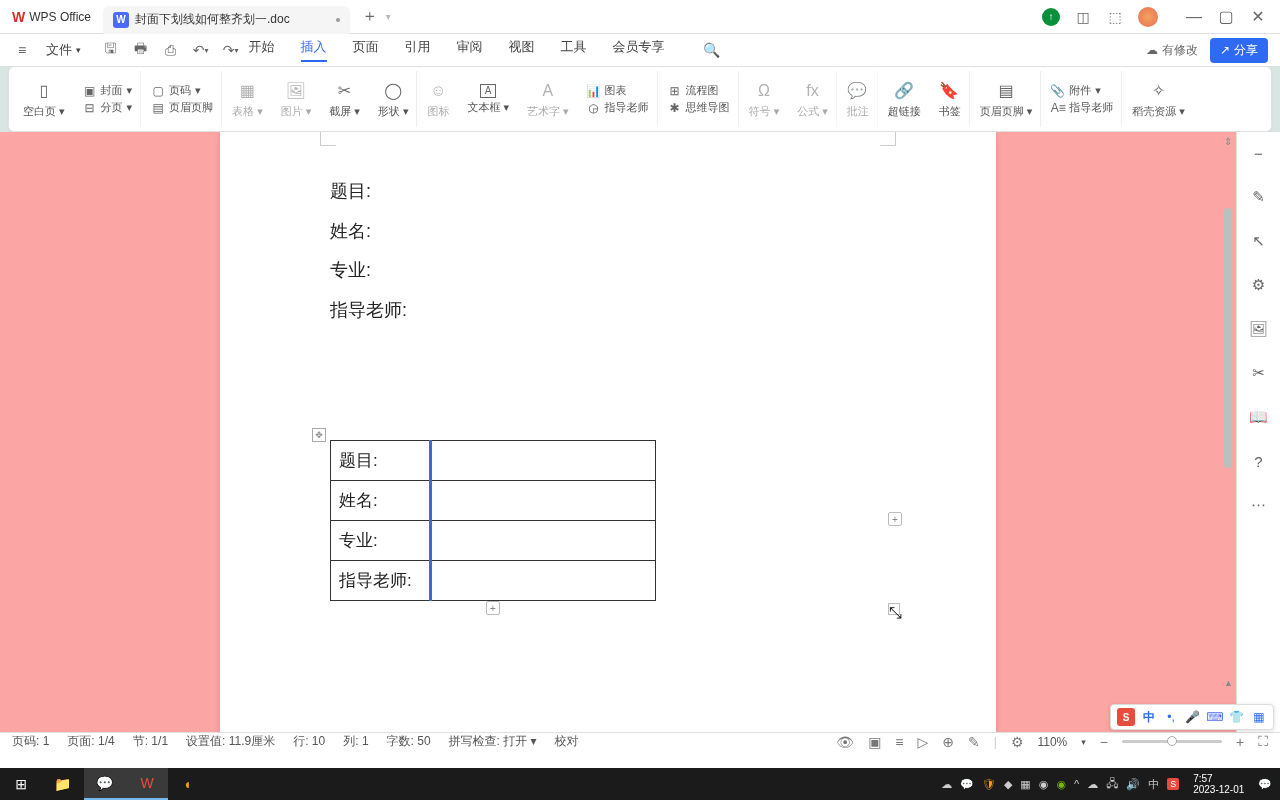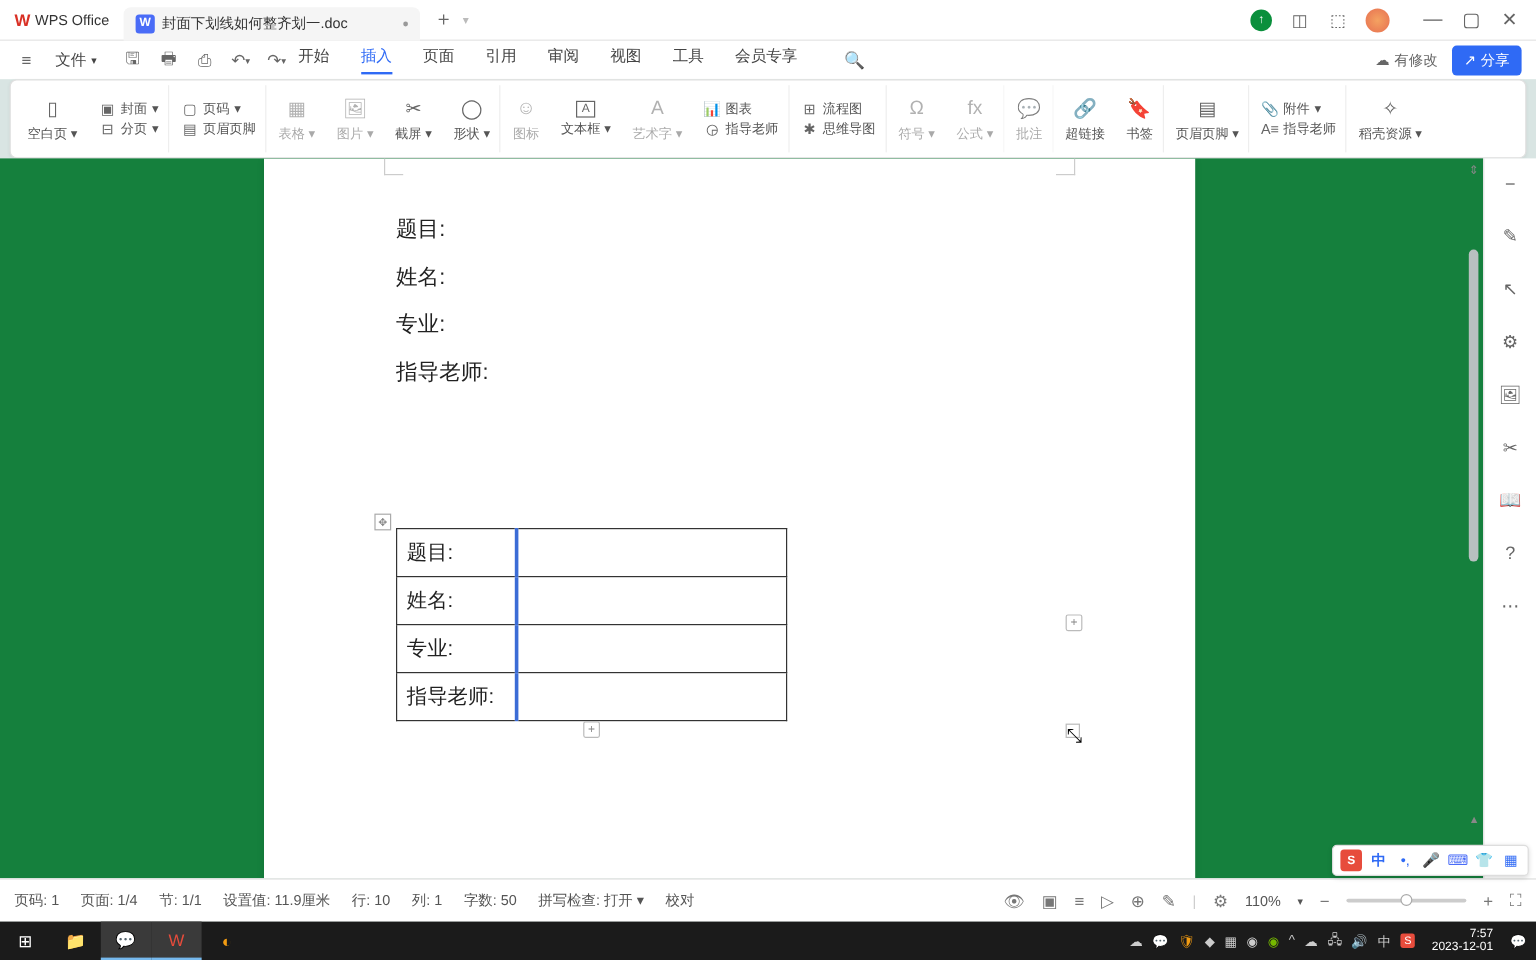--- a/index.html
+++ b/index.html
@@ -38,21 +38,21 @@
 .ribbon-group { display: flex; flex-direction: column; align-items: center; justify-content: center; padding: 0 8px; gap: 2px; border-right: 1px solid #eee; height: 56px; }
 .ribbon-group.norb { border-right: none; }
 .ribbon-group .rg-icon { width: 22px; height: 22px; display: flex; align-items: center; justify-content: center; font-size: 16px; color: #666; }
 .ribbon-group .rg-label { font-size: 11px; color: #555; white-space: nowrap; }
 .ribbon-group.disabled { opacity: 0.5; }
 .ribbon-stack { display: flex; flex-direction: column; gap: 2px; padding: 0 8px; justify-content: center; height: 56px; border-right: 1px solid #eee; }
 .ribbon-stack .rs-item { display: flex; align-items: center; gap: 4px; font-size: 11px; color: #555; white-space: nowrap; }
 .ribbon-stack .rs-icon { width: 14px; height: 14px; display: flex; align-items: center; justify-content: center; font-size: 12px; color: #666; }
 
 
-.doc-area { position: absolute; top: 132px; left: 0; right: 44px; bottom: 68px; background: #15803d; overflow: hidden; padding-left: 40px; }
+.doc-area { position: absolute; top: 132px; left: 0; right: 44px; bottom: 68px; background: #fca5a5; overflow: hidden; padding-left: 40px; }
 .page { position: absolute; left: 220px; top: 0; width: 776px; background: #fff; box-shadow: 0 1px 6px rgba(0,0,0,0.12); min-height: 700px; padding: 40px 110px 100px 110px; }
 .page .crop-mark-l { position: absolute; left: 100px; top: 0; width: 16px; height: 14px; border-left: 1px solid #ccc; border-bottom: 1px solid #ccc; }
 .page .crop-mark-r { position: absolute; right: 100px; top: 0; width: 16px; height: 14px; border-right: 1px solid #ccc; border-bottom: 1px solid #ccc; }
 .doc-text p { font-size: 18px; color: #222; line-height: 2.2; }
 .doc-table-wrap { margin-top: 110px; position: relative; }
 .move-handle { position: absolute; left: -18px; top: -12px; width: 14px; height: 14px; border: 1px solid #aaa; background: #fff; display: flex; align-items: center; justify-content: center; font-size: 9px; color: #888; }
 .doc-table { border-collapse: collapse; width: 326px; }
 .doc-table td { border: 1px solid #333; padding: 6px 8px; font-size: 17px; color: #222; height: 40px; }
 .doc-table td:first-child { width: 100px; border-right: 3px solid #3b6cd6; }
 .add-col { position: absolute; right: -16px; top: 72px; width: 14px; height: 14px; border: 1px solid #bbb; background: #fff; display: flex; align-items: center; justify-content: center; font-size: 10px; color: #888; border-radius: 2px; }
@@ -62,32 +62,32 @@
 
 .side-panel { position: absolute; top: 132px; right: 0; width: 44px; bottom: 68px; background: #fff; border-left: 1px solid #e0e0e0; display: flex; flex-direction: column; align-items: center; padding-top: 10px; gap: 22px; }
 .side-panel .sp-icon { width: 22px; height: 22px; display: flex; align-items: center; justify-content: center; color: #666; font-size: 15px; }
 .vscroll { position: absolute; right: 44px; top: 138px; width: 14px; bottom: 68px; }
 .vscroll .thumb { position: absolute; left: 2px; width: 8px; top: 70px; height: 260px; background: #b8c0c0; border-radius: 4px; }
 .vscroll .arrow-up { position: absolute; top: 4px; left: 2px; font-size: 9px; color: #888; }
 .vscroll .arrow-dn { position: absolute; bottom: 4px; left: 2px; font-size: 9px; color: #888; }
 .vscroll .collapse { position: absolute; top: -2px; left: 2px; font-size: 10px; color: #888; }
 
 
-.statusbar { position: absolute; left: 0; right: 0; bottom: 32px; height: 36px; background: #fff; border-top: 1px solid #e0e0e0; display: flex; align-items: center; padding: 0 12px; font-size: 12px; color: #555; gap: 18px; }
+.statusbar { position: absolute; left: 0; right: 0; bottom: 32px; height: 36px; background: #fff; border-top: 1px solid #e0e0e0; display: flex; align-items: flex-start; padding: 0 12px; font-size: 12px; color: #555; gap: 18px; }
 .statusbar .sb-right { margin-left: auto; display: flex; align-items: center; gap: 14px; }
 .statusbar .sb-icon { color: #777; font-size: 14px; }
 .zoom-slider { width: 100px; height: 3px; background: #ccc; position: relative; border-radius: 2px; }
 .zoom-slider .zs-thumb { position: absolute; left: 50%; top: -4px; width: 10px; height: 10px; background: #fff; border: 1px solid #aaa; border-radius: 50%; transform: translateX(-50%); }
 
 
 .taskbar { position: absolute; left: 0; right: 0; bottom: 0; height: 32px; background: #1b1b1b; display: flex; align-items: center; }
 .taskbar .tb-item { width: 42px; height: 32px; display: flex; align-items: center; justify-content: center; color: #fff; font-size: 14px; }
 .taskbar .tb-item.active { background: #3a3a3a; border-bottom: 2px solid #76b9ed; }
 .taskbar .tb-right { margin-left: auto; display: flex; align-items: center; gap: 8px; padding-right: 8px; }
-.taskbar .clock { color: #fff; font-size: 10px; text-align: right; line-height: 1.1; padding: 0 6px; }
+.taskbar .clock { color: #fff; font-size: 10px; text-align: left; line-height: 1.1; padding: 0 6px; }
 .taskbar .tray-icon { color: #ccc; font-size: 11px; }
 
 
 .ime-float { position: absolute; right: 6px; bottom: 70px; background: #fff; border: 1px solid #ddd; border-radius: 4px; box-shadow: 0 1px 4px rgba(0,0,0,0.15); display: flex; align-items: center; gap: 6px; padding: 3px 6px; font-size: 12px; }
 .ime-float .ime-s { width: 18px; height: 18px; background: #e74c3c; color: #fff; border-radius: 3px; display: flex; align-items: center; justify-content: center; font-size: 10px; font-weight: bold; }
 .ime-float .ime-icon { width: 16px; height: 16px; display: flex; align-items: center; justify-content: center; font-size: 12px; color: #4a6cf7; }
 </style>
 </head>
 <body>
 

